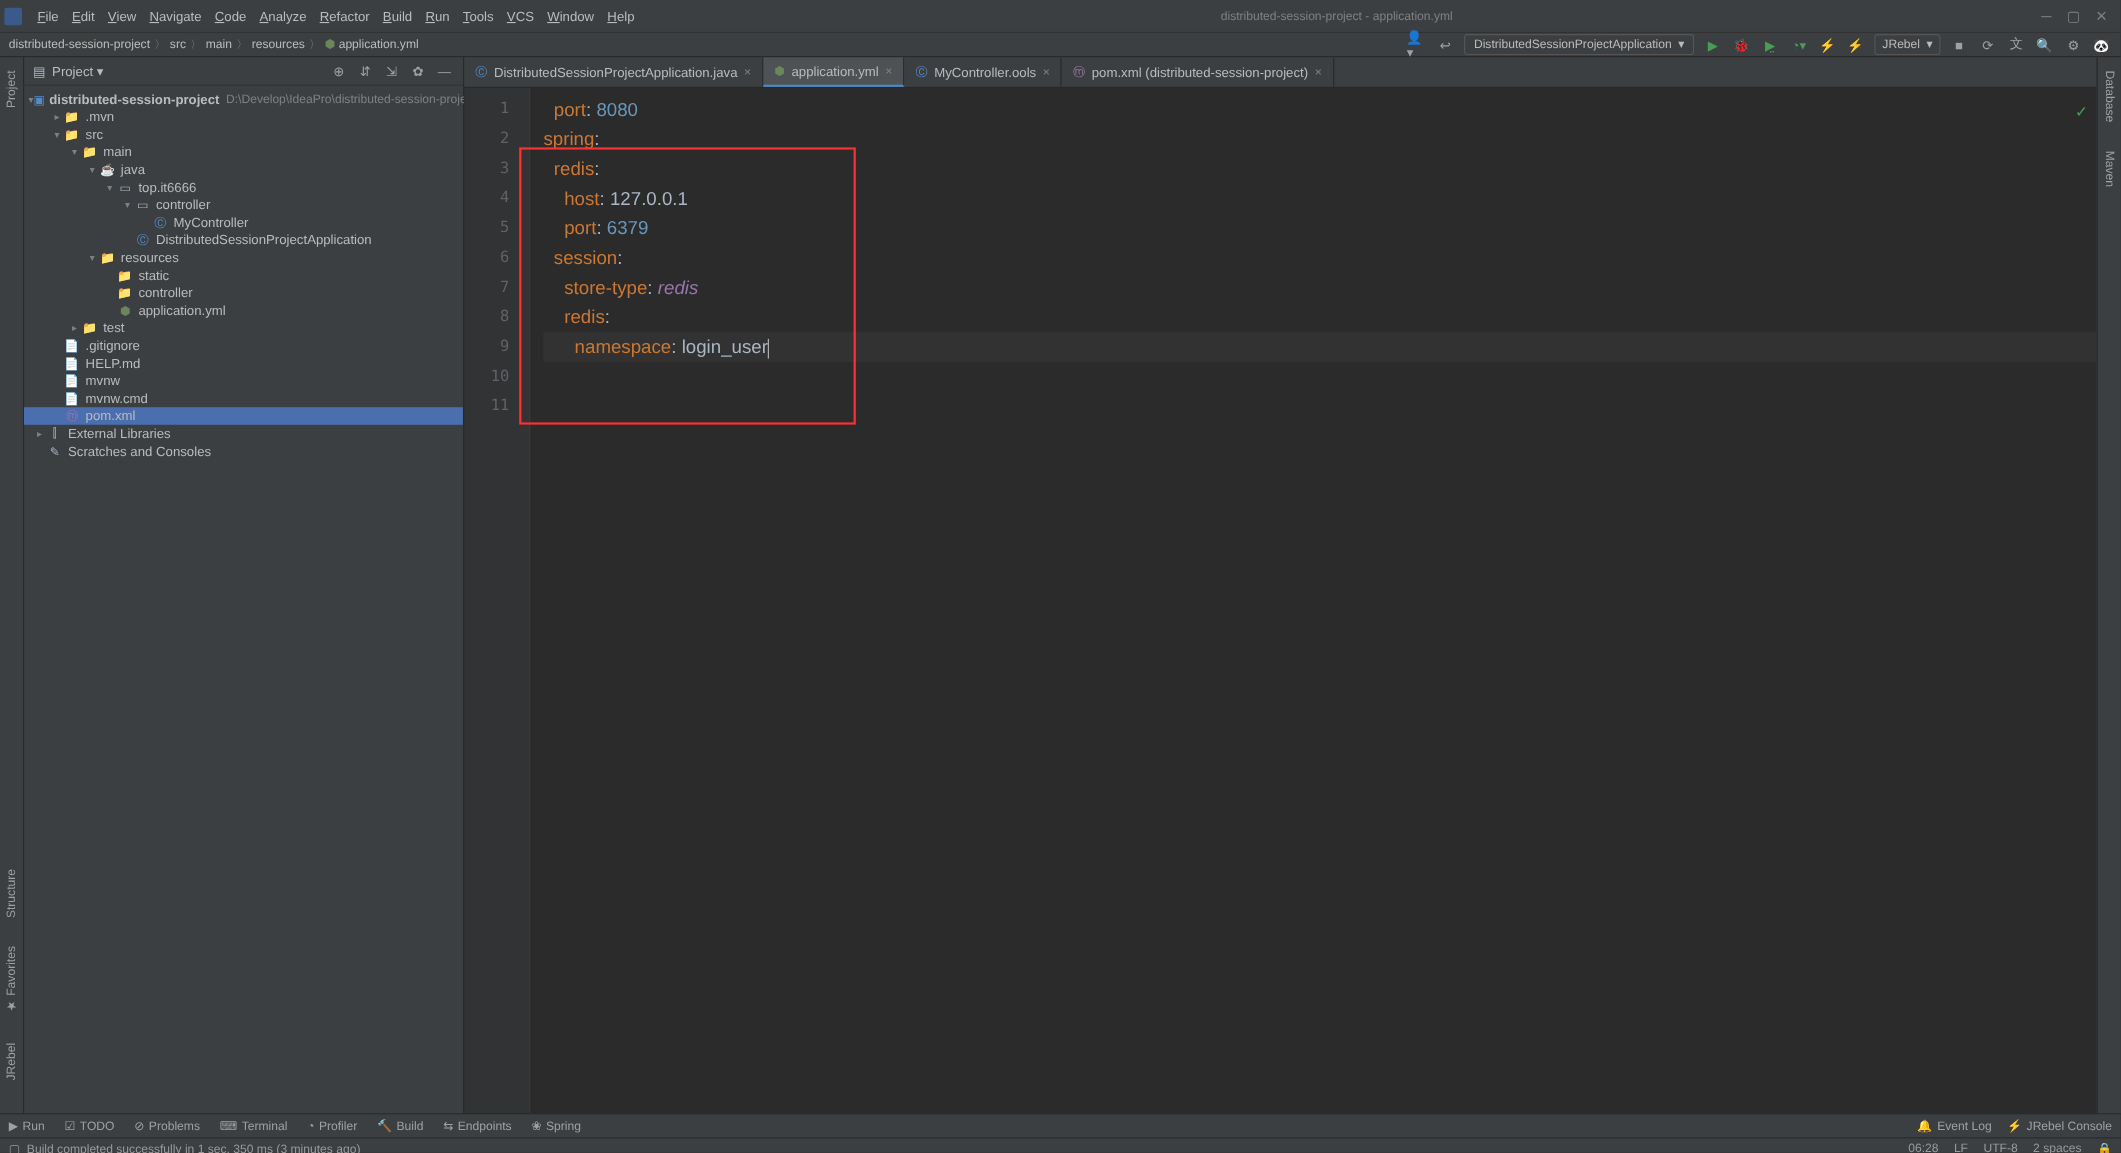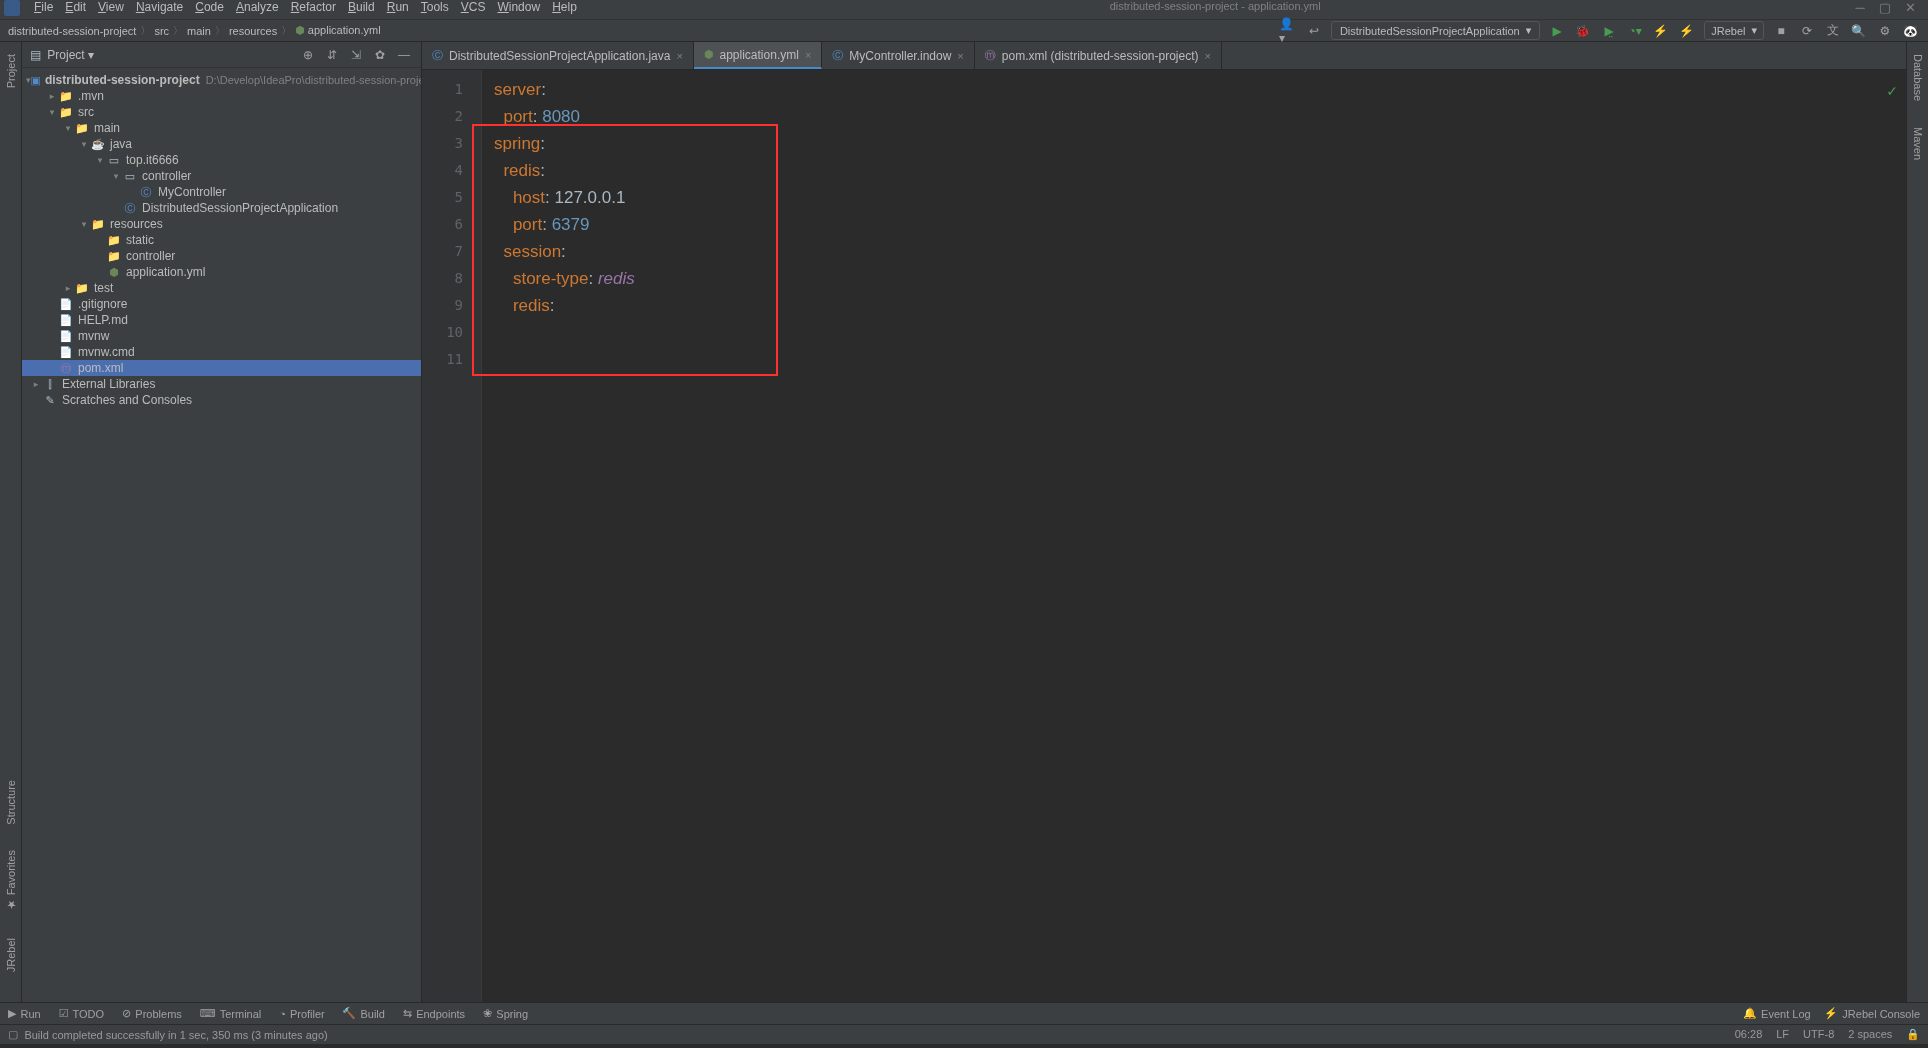--- a/index.html
+++ b/index.html
@@ -1,18 +1,18 @@
 <!DOCTYPE html>
 <html><head>
 <meta charset="utf-8">
 <style>
 * { margin: 0; padding: 0; box-sizing: border-box; font-family: "Segoe UI", Arial, sans-serif; }
 body { background: #2b2b2b; color: #a9b7c6; font-size: 12px; overflow: hidden; width: 1928px; height: 1048px; }
 
-.titlebar { height: 20px; background: #3c3f41; display: flex; padding: 0 4px; border-bottom: 1px solid #323232; }
+.titlebar { height: 30px; background: #3c3f41; display: flex; align-items: center; padding: 0 4px; border-bottom: 1px solid #323232; }
 .titlebar .logo { width: 16px; height: 16px; background: #3a5a8a; border-radius: 2px; margin-right: 8px; }
 .menu-item { padding: 0 6px; cursor: pointer; color: #bbbbbb; }
 .menu-item u { text-decoration: underline; }
 .title-text { flex: 1; text-align: center; color: #808080; font-size: 11px; }
 .win-controls { display: flex; gap: 14px; padding: 0 8px; color: #808080; }
 .win-btn { cursor: pointer; font-size: 13px; }
 
 .breadcrumb { height: 22px; background: #3c3f41; display: flex; align-items: center; padding: 0 8px; border-bottom: 1px solid #282828; }
 .crumb { color: #bbbbbb; cursor: pointer; font-size: 11px; }
 .crumb-sep { color: #808080; margin: 0 4px; font-size: 10px; }
@@ -307,21 +307,21 @@
           <span>DistributedSessionProjectApplication.java</span>
           <span class="tab-close">×</span>
         </div>
         <div class="tab active">
           <span class="tab-icon" style="color:#6a8759">⬢</span>
           <span>application.yml</span>
           <span class="tab-close">×</span>
         </div>
         <div class="tab">
           <span class="tab-icon" style="color:#548aca">Ⓒ</span>
-          <span>MyController.indow</span>
+          <span>MyController.ools</span>
           <span class="tab-close">×</span>
         </div>
         <div class="tab">
           <span class="tab-icon" style="color:#9876aa">ⓜ</span>
           <span>pom.xml (distributed-session-project)</span>
           <span class="tab-close">×</span>
         </div>
       </div>
     <div class="editor-body">
       <div class="gutter" id="gutter-host">
@@ -333,29 +333,29 @@
           <div class="line-no">6</div>
           <div class="line-no">7</div>
           <div class="line-no">8</div>
           <div class="line-no">9</div>
           <div class="line-no">10</div>
           <div class="line-no">11</div>
         </div>
       <div class="code" id="code-host">
         <div class="validate-mark">✓</div>
         <div class="highlight-box" style="left:-10px; top:54px; width:306px; height:252px;"></div>
-      <div class="code-line"><span class="k">server</span><span class="t">:</span></div>
           <div class="code-line"><span class="t">  </span><span class="k">port</span><span class="t">: </span><span class="v">8080</span></div>
           <div class="code-line"><span class="k">spring</span><span class="t">:</span></div>
           <div class="code-line"><span class="t">  </span><span class="k">redis</span><span class="t">:</span></div>
           <div class="code-line"><span class="t">    </span><span class="k">host</span><span class="t">: </span><span class="t">127.0.0.1</span></div>
           <div class="code-line"><span class="t">    </span><span class="k">port</span><span class="t">: </span><span class="v">6379</span></div>
           <div class="code-line"><span class="t">  </span><span class="k">session</span><span class="t">:</span></div>
           <div class="code-line"><span class="t">    </span><span class="k">store-type</span><span class="t">: </span><span class="i">redis</span></div>
           <div class="code-line"><span class="t">    </span><span class="k">redis</span><span class="t">:</span></div>
+          <div class="code-line current"><span class="t">      </span><span class="k">namespace</span><span class="t">: </span><span class="t">login_user</span><span class="caret"></span></div>
         </div>
     </div>
   </div>
 
   <div class="right-gutter">
     <span class="vert-label">Database</span>
     <span class="vert-label">Maven</span>
   </div>
 </div>
 

